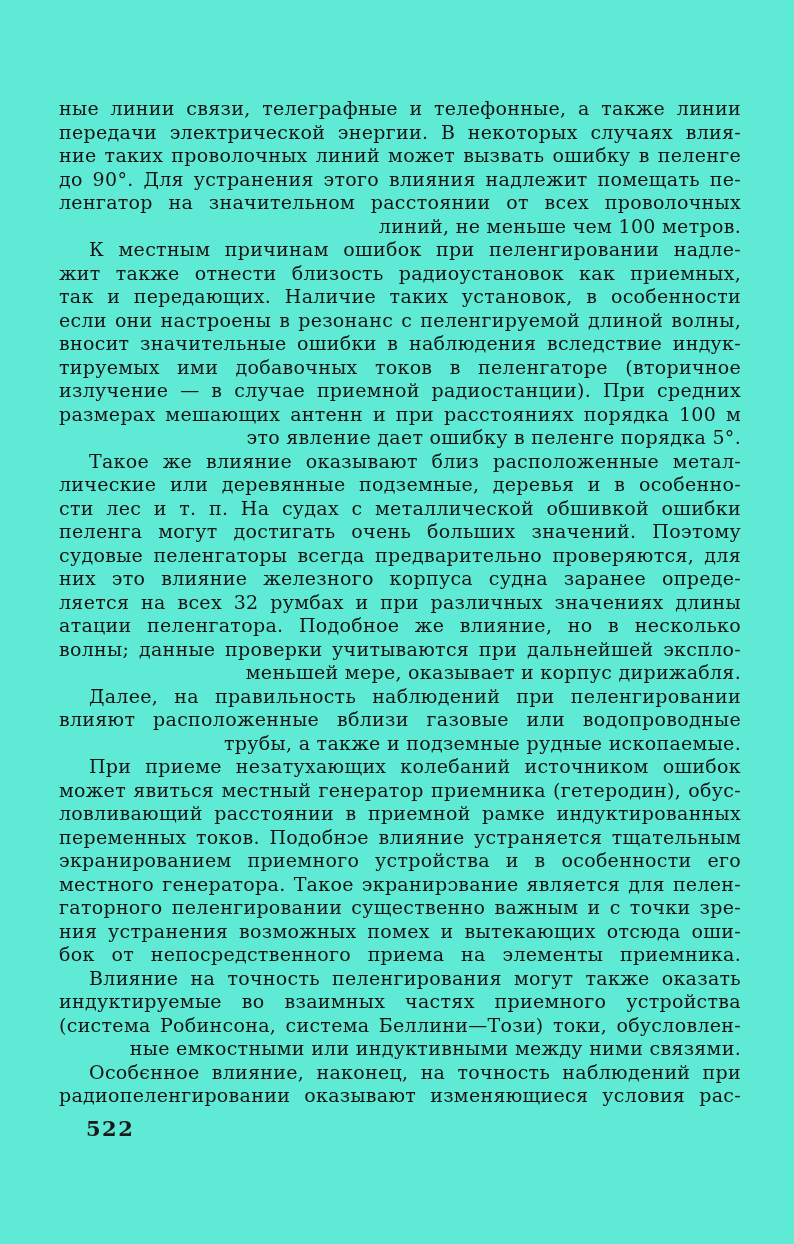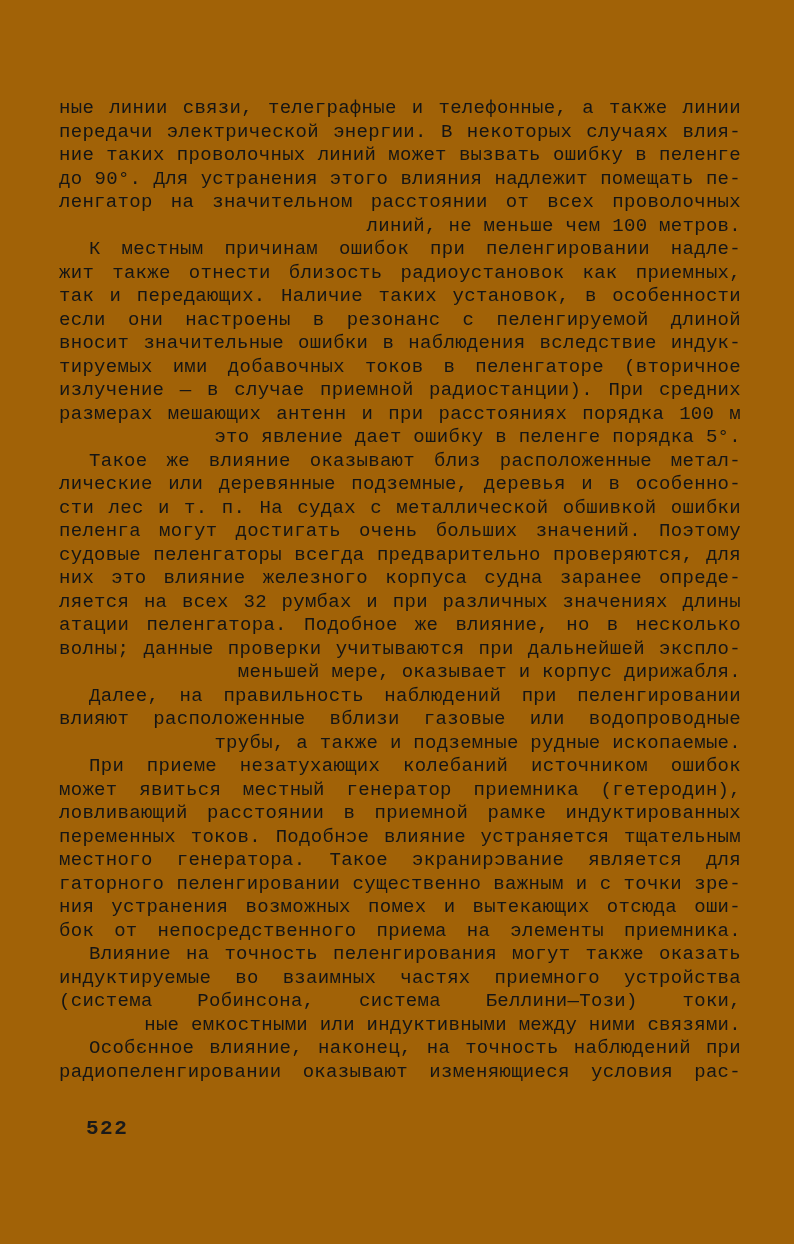--- a/index.html
+++ b/index.html
@@ -11,22 +11,21 @@
     height: 1244px;
     position: relative;
     background: #fdfdfc;
     overflow: hidden;
     font-family: "DejaVu Serif", "Liberation Serif", serif;
     color: #151515;
   }
   .scan-page {
     position: absolute;
     inset: 0;
-    background: #a16207;
-    font-family: Liberation Mono, monospace;
+    background: #5eead4;
   }
   .text-block {
     position: absolute;
     left: 59px;
     top: 97px;
     width: 682px;
   }
   .para { margin: 0; padding: 0; }
   .ln {
     height: 23.5px;
@@ -104,20 +103,21 @@
       <div class="ln j ind">Далее, на правильность наблюдений при пеленгировании</div>
       <div class="ln j">влияют расположенные вблизи газовые или водопроводные</div>
       <div class="ln last">трубы, а также и подземные рудные ископаемые.</div>
     </div>
 
     <div class="para">
       <div class="ln j ind">При приеме незатухающих колебаний источником ошибок</div>
       <div class="ln j">может явиться местный генератор приемника (гетеродин), обус-</div>
       <div class="ln j">ловливающий расстоянии в приемной рамке индуктированных</div>
       <div class="ln j">переменных токов. Подобнɔе влияние устраняется тщательным</div>
+      <div class="ln j">экранированием приемного устройства и в особенности его</div>
       <div class="ln j">местного генератора. Такое экранирɔвание является для пелен-</div>
       <div class="ln j">гаторного пеленгировании существенно важным и с точки зре-</div>
       <div class="ln j">ния устранения возможных помех и вытекающих отсюда оши-</div>
       <div class="ln j">бок от непосредственного приема на элементы приемника.</div>
     </div>
 
     <div class="para">
       <div class="ln j ind">Влияние на точность пеленгирования могут также оказать</div>
       <div class="ln j">индуктируемые во взаимных частях приемного устройства</div>
       <div class="ln j">(система Робинсона, система Беллини—Този) токи, обусловлен-</div>

